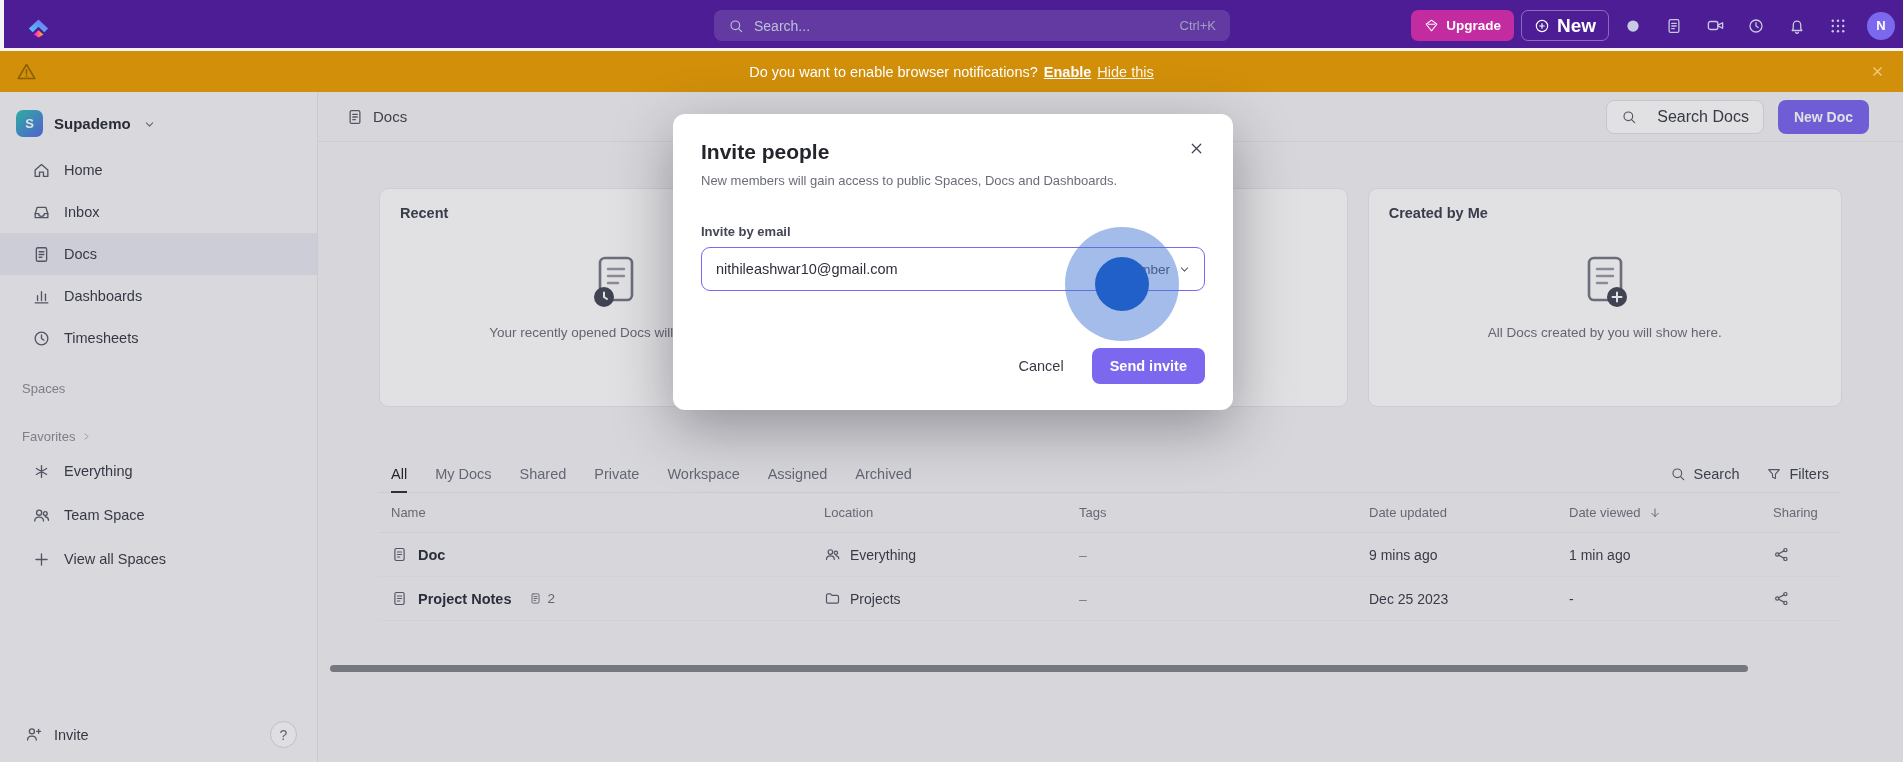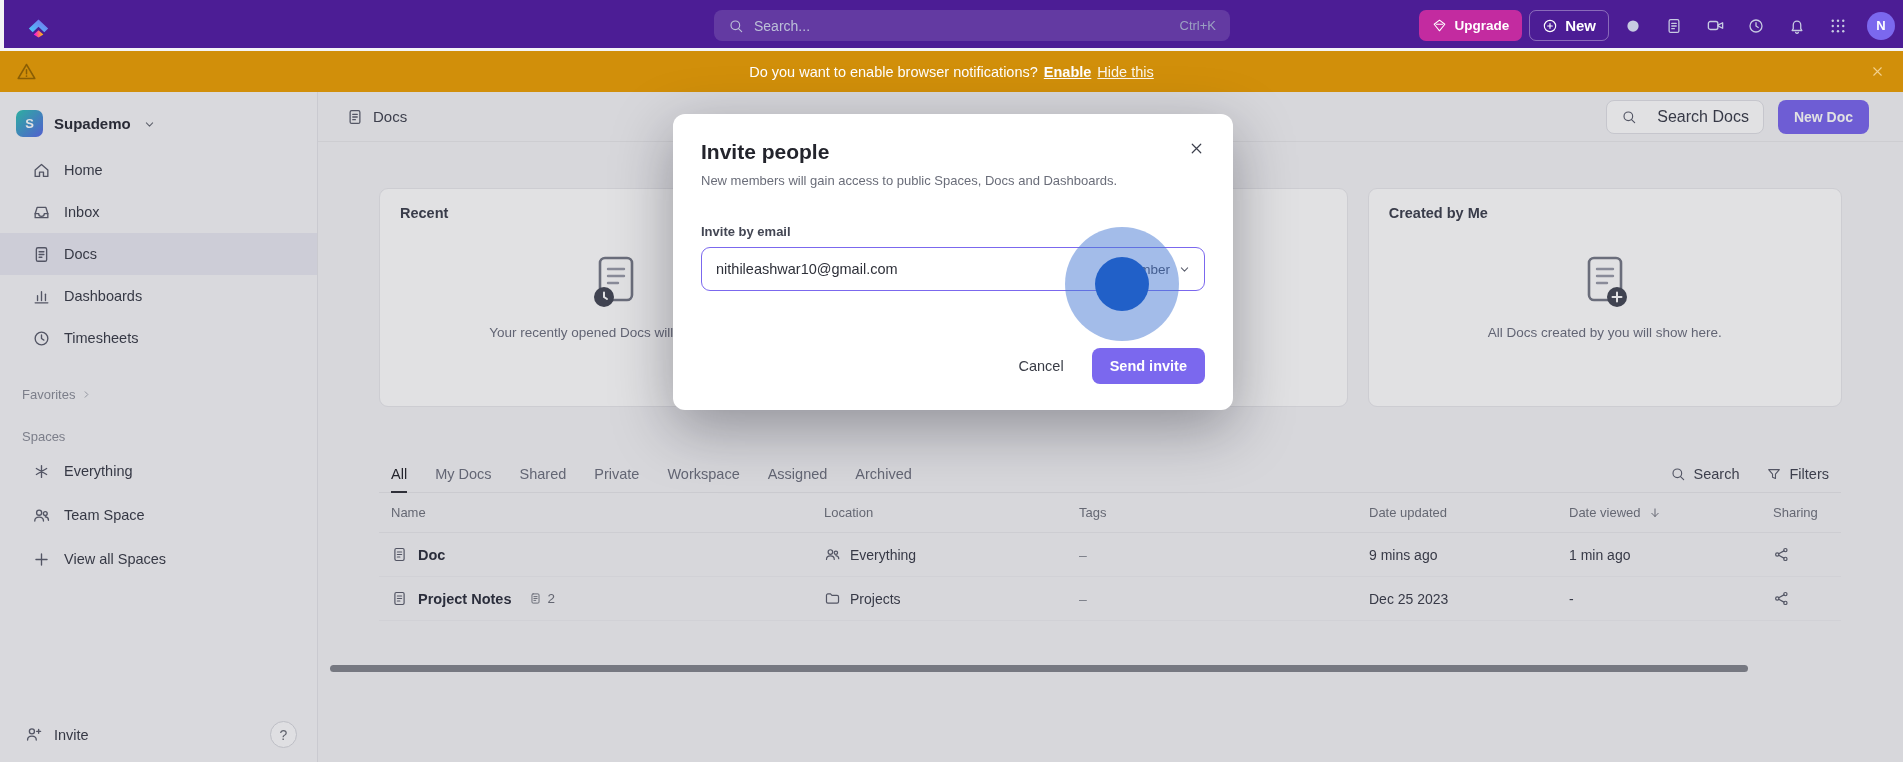--- a/index.html
+++ b/index.html
@@ -11,21 +11,21 @@
 
   
   .topbar { position:absolute; left:4px; top:0; width:100%; height:48px; background:#4c1d95; z-index:10; }
   .logo { position:absolute; left:20px; top:11px; width:29px; height:29px; cursor:pointer; }
   .tb-search { position:absolute; left:710px; top:10px; width:516px; height:31px; background:rgba(255,255,255,0.13);
                border-radius:8px; display:flex; align-items:center; padding:0 14px; gap:10px; color:#bcc0d8; font-size:14px; cursor:text; }
   .tb-search .shortcut { margin-left:auto; color:#9ba0c2; font-size:13px; }
   .tb-right { position:absolute; right:12px; top:0; height:51px; display:flex; align-items:center; gap:7px; }
   .btn-upgrade { display:flex; align-items:center; gap:7px; background:#c32ba0; color:#fff; font-size:13.5px; font-weight:700;
                  height:31px; padding:0 13px; border-radius:7px; cursor:pointer; }
-  .btn-new { display:flex; align-items:center; gap:7px; border:1px solid rgba(255,255,255,0.35); color:#fff; font-size:15px;
+  .btn-new { display:flex; align-items:center; gap:7px; border:1px solid rgba(255,255,255,0.35); color:#fff; font-size:19px;
              font-weight:600; height:31px; padding:0 12px; border-radius:7px; cursor:pointer; }
   .tb-icon { width:34px; height:30px; display:flex; align-items:center; justify-content:center; color:#c7cbe2; cursor:pointer; }
   .tb-avatar { width:28px; height:28px; border-radius:50%; background:#7b68ee; color:#fff; font-size:13px; font-weight:700;
                display:flex; align-items:center; justify-content:center; margin-left:5px; cursor:pointer; }
 
   
   .banner { position:absolute; left:0; top:51px; width:100%; height:41px; background:#d18f0a; display:flex; align-items:center;
             justify-content:center; gap:6px; color:#fff; font-size:14.5px; z-index:10; }
   .banner-link { font-weight:700; text-decoration:underline; color:#fff; cursor:pointer; }
   .banner-link.secondary { font-weight:400; color:rgba(255,255,255,0.92); }
@@ -402,28 +402,28 @@
         </svg>
       <span>Dashboards</span>
     </div>
     <div class="nav-item">
       <svg class="ni ic">
           <use href="#i-clock"></use>
         </svg>
       <span>Timesheets</span>
     </div>
 
+    <div class="side-header" style="margin-top:16px">
+      <span>Spaces</span>
+    </div>
     <div class="side-header">
       <span>Favorites</span>
       <svg class="sh-chev ic">
           <use href="#i-chev-right"></use>
         </svg>
-    </div>
-    <div class="side-header" style="margin-top:16px">
-      <span>Spaces</span>
     </div>
 
     <div class="space-item">
       <svg class="ni ic">
           <use href="#i-asterisk"></use>
         </svg>
       <span>Everything</span>
     </div>
     <div class="space-item">
       <svg class="ni ic">

